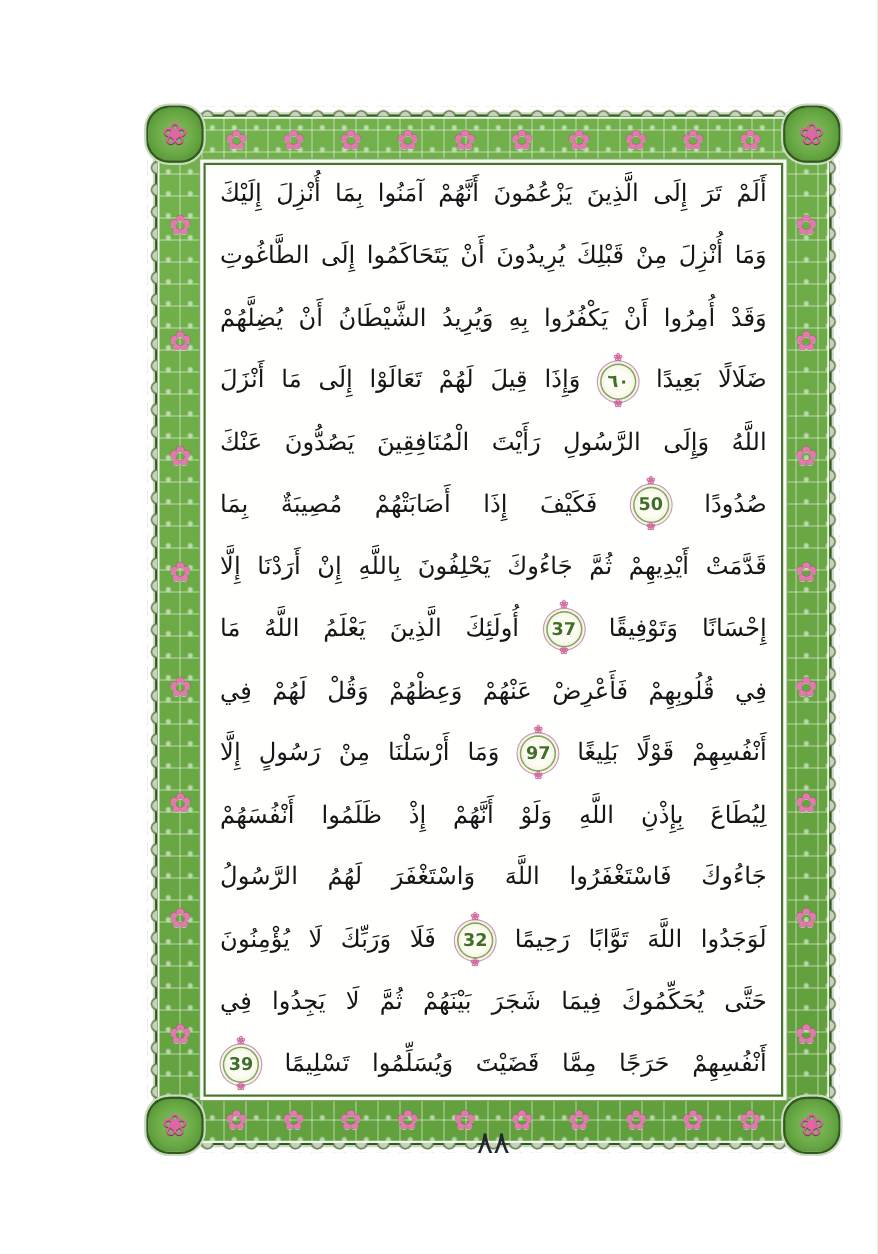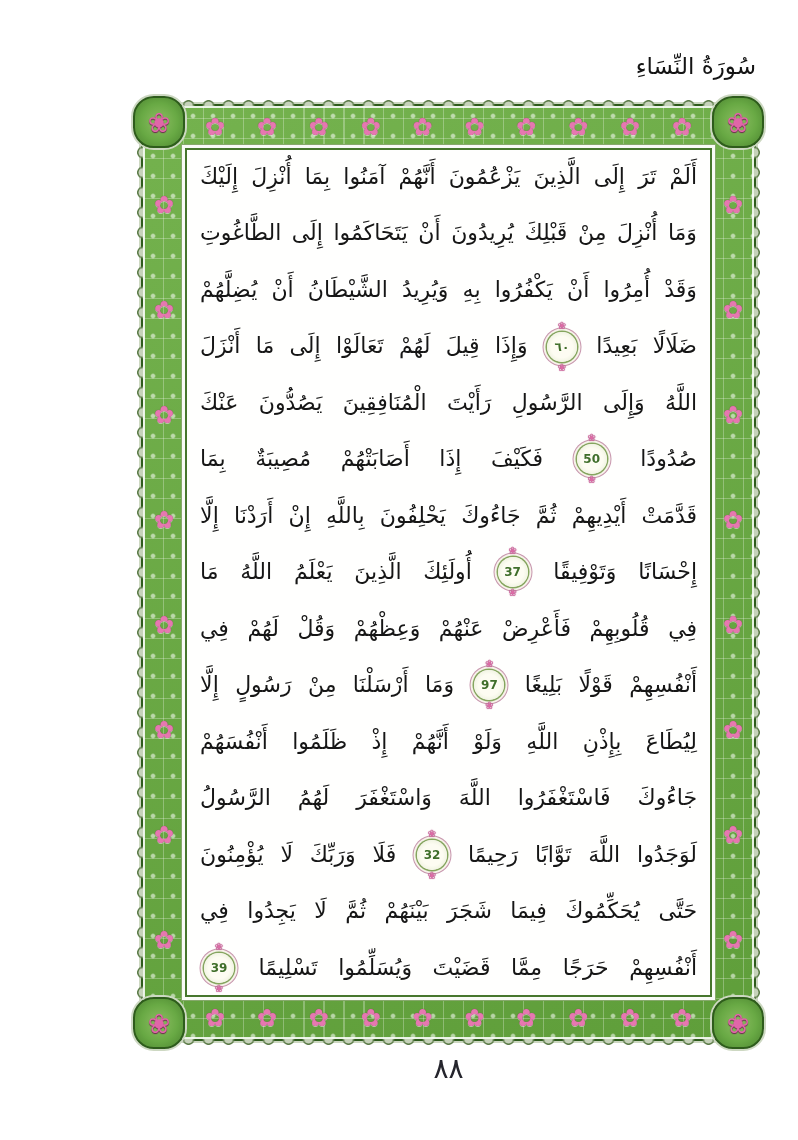--- a/index.html
+++ b/index.html
@@ -82,37 +82,36 @@
     display:flex;direction:rtl;justify-content:space-between;align-items:center;
     color:var(--text);
   }
   .w{white-space:nowrap;font-size:22px;line-height:1.55;}
   .ayah-mark{
     position:relative;flex:0 0 auto;width:30px;height:30px;margin:0 4px;border-radius:50%;
     background:radial-gradient(circle,#fdfcf2 50%,#ecf1dc 80%,#dde6c8 100%);
     box-shadow:0 0 0 1.5px #85a65f, 0 0 0 3.5px #f7f3ea, 0 0 0 4.5px #c795ad;
     display:inline-flex;align-items:center;justify-content:center;
   }
-  .ayah-num{font-size:12px;font-weight:bold;color:var(--ayah-green);line-height:1;}
+  .ayah-num{font-size:16px;font-weight:bold;color:var(--ayah-green);line-height:1;}
   .petal{position:absolute;left:50%;transform:translateX(-50%);
     color:#dc6ca6;font-size:10px;line-height:1;text-shadow:0 0 1px #8e2f66;}
   .petal.top{top:-11px;} .petal.bottom{bottom:-11px;}
   
   .page-number{
-    position:absolute;top:1052px;left:141px;width:615px;text-align:center;
+    position:absolute;top:1022px;left:141px;width:615px;text-align:center;
     font-size:28px;color:#25252d;letter-spacing:4px;
   }
 </style>
 </head>
 <body>
 
 <div class="mushaf">
 
   <div class="header">
-    <div class="hdr">سُورَةُ النِّسَاءِ</div>
   </div>
 
   <div class="frame">
     <div class="sc sc-t"></div>
     <div class="sc sc-b"></div>
     <div class="sc sc-l"></div>
     <div class="sc sc-r"></div>
 
     <div class="corner c-tl">
       <span class="cf">❀</span>

